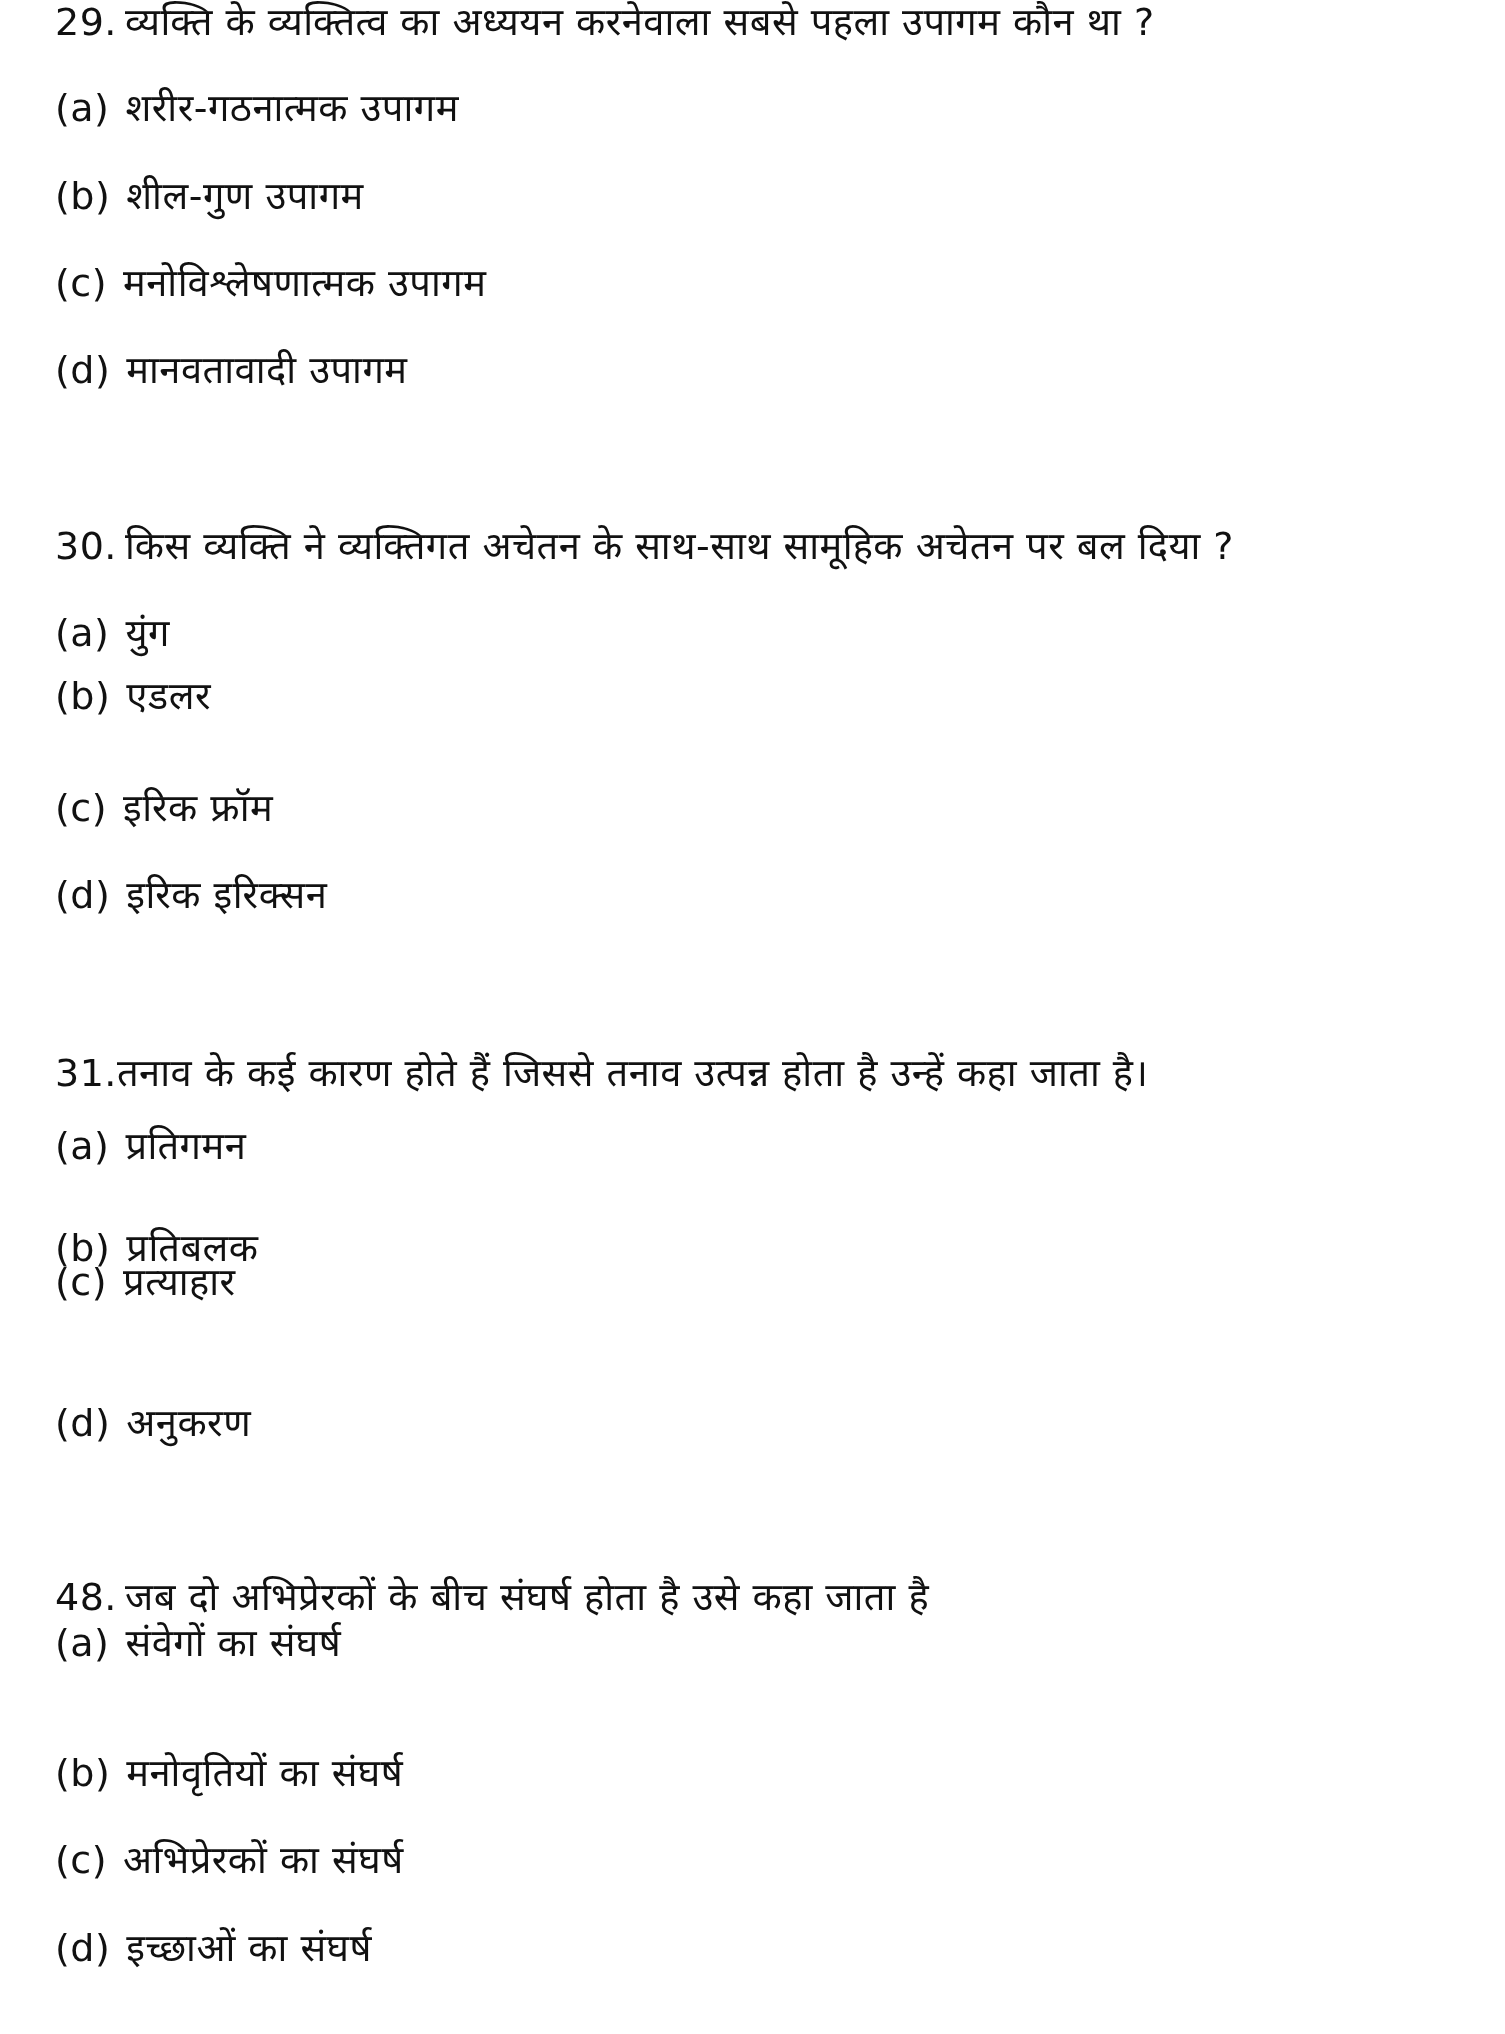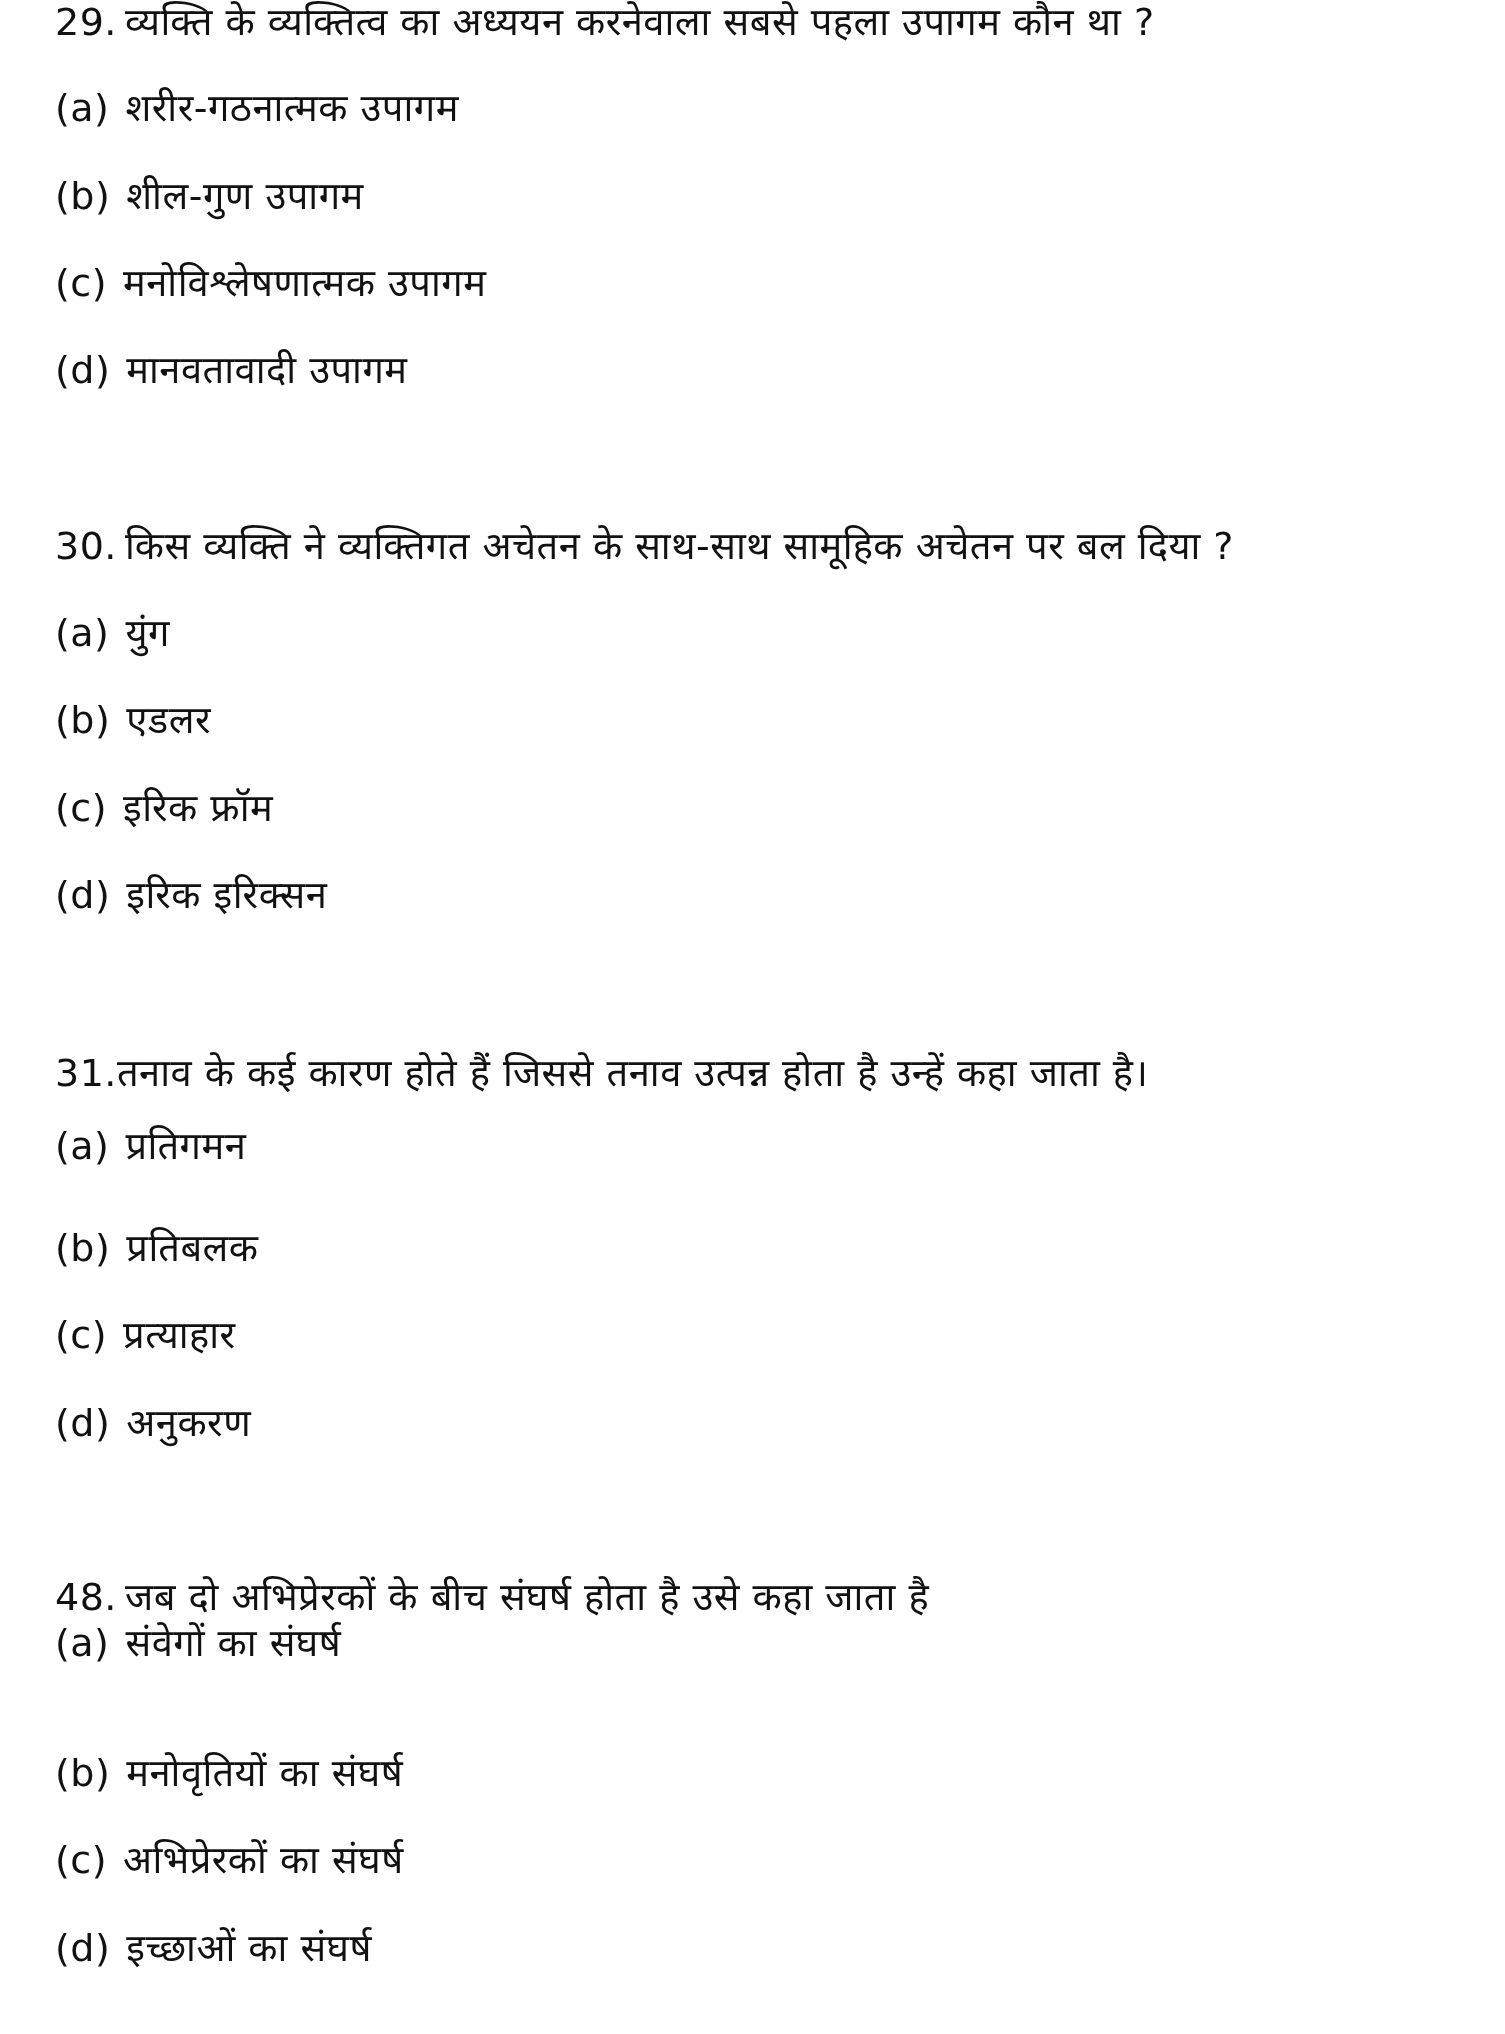--- a/index.html
+++ b/index.html
@@ -44,40 +44,40 @@
 <div class="line" style="top:344px">
   <span class="opt-label">(d)</span><span>मानवतावादी उपागम</span>
 </div>
 
 <div class="line" style="top:520px">
   <span class="q-num">30.</span><span>किस व्यक्ति ने व्यक्तिगत अचेतन के साथ-साथ सामूहिक अचेतन पर बल दिया ?</span>
 </div>
 <div class="line" style="top:607px">
   <span class="opt-label">(a)</span><span>युंग</span>
 </div>
-<div class="line" style="top:694px">
+<div class="line" style="top:670px">
   <span class="opt-label">(b)</span><span>एडलर</span>
 </div>
 <div class="line" style="top:782px">
   <span class="opt-label">(c)</span><span>इरिक फ्रॉम</span>
 </div>
 <div class="line" style="top:869px">
   <span class="opt-label">(d)</span><span>इरिक इरिक्सन</span>
 </div>
 
 <div class="line" style="top:1047px">
   <span>31.</span><span>तनाव के कई कारण होते हैं जिससे तनाव उत्पन्न होता है उन्हें कहा जाता है।</span>
 </div>
 <div class="line" style="top:1120px">
   <span class="opt-label">(a)</span><span>प्रतिगमन</span>
 </div>
 <div class="line" style="top:1222px">
   <span class="opt-label">(b)</span><span>प्रतिबलक</span>
 </div>
-<div class="line" style="top:1309px">
+<div class="line" style="top:1256px">
   <span class="opt-label">(c)</span><span>प्रत्याहार</span>
 </div>
 <div class="line" style="top:1397px">
   <span class="opt-label">(d)</span><span>अनुकरण</span>
 </div>
 
 <div class="line" style="top:1571px">
   <span class="q-num">48.</span><span>जब दो अभिप्रेरकों के बीच संघर्ष होता है उसे कहा जाता है</span>
 </div>
 <div class="line" style="top:1617px">

